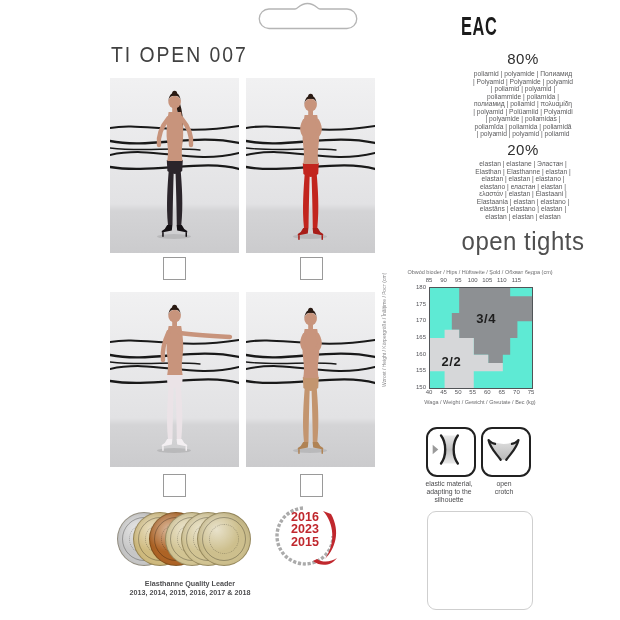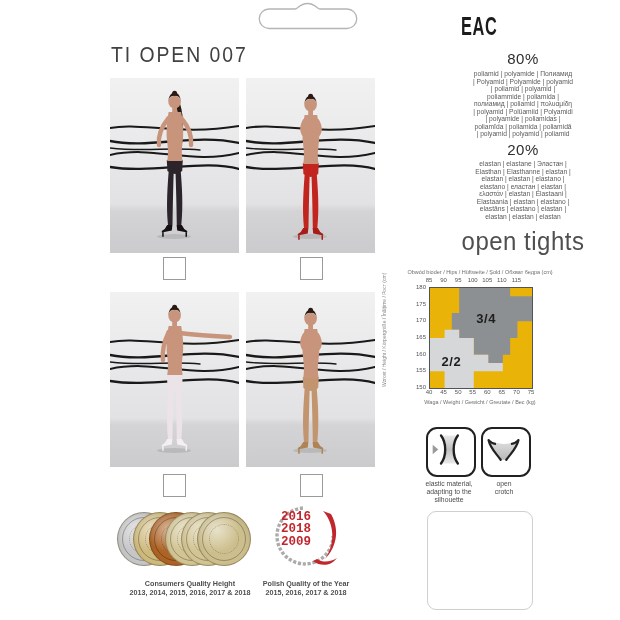--- a/index.html
+++ b/index.html
@@ -36,21 +36,21 @@
   .ax-label{font-size:5.5px;color:#6d6d6f;white-space:nowrap;text-align:center;}
   #chart-top-label{left:-10px;top:3px;width:172px;}
   #chart-bottom-label{left:-10px;top:133px;width:172px;}
   #xticks-top,#xticks-bottom{left:25px;width:102px;height:8px;}
   #xticks-top{top:11px;} #xticks-bottom{top:123px;}
   .tick{position:absolute;transform:translateX(-50%);font-size:6px;color:#55555a;}
   #yticks{left:6px;top:21px;width:16px;height:100px;}
   .ytick{position:absolute;right:0;transform:translateY(-50%);font-size:6px;color:#55555a;}
   #y-rot-label{left:-23px;top:21px;height:100px;width:10px;writing-mode:vertical-rl;
       transform:rotate(180deg);font-size:5px;color:#8a8a8c;white-space:nowrap;text-align:center;}
-  #plot{left:25px;top:21px;width:102px;height:100px;border:1px solid #515457;background:#eab308;}
+  #plot{left:25px;top:21px;width:102px;height:100px;border:1px solid #515457;background:#5eead4;}
   #plot svg{position:absolute;left:0;top:0;width:100%;height:100%;}
   .region-label{position:absolute;transform:translate(-50%,-50%);font-weight:bold;
       font-size:13px;color:#1e1e1e;letter-spacing:.5px;}
 
   
   .feature-box{width:46px;height:46px;border:2.6px solid #212121;border-radius:11px;background:#fff;}
   #feat-0{left:426px;top:427px;} #feat-1{left:481px;top:427px;}
   .feature-caption{top:480px;width:74px;font-size:6.8px;line-height:8px;color:#4c4c4e;
       text-align:center;white-space:pre-line;}
   #featcap-0{left:412px;} #featcap-1{left:467px;}
@@ -62,22 +62,22 @@
   
   #medals{left:117px;top:511px;width:140px;height:56px;}
   .medal{position:absolute;top:1px;width:54px;height:54px;border-radius:50%;
       border:1px solid rgba(60,45,10,.35);box-sizing:border-box;}
   .medal-ring{position:absolute;inset:4px;border-radius:50%;border:1px solid rgba(0,0,0,.28);}
   .medal-core{position:absolute;inset:11px;border-radius:50%;border:1px dotted rgba(0,0,0,.25);}
   .award-caption{font-size:7.2px;line-height:9px;color:#4f4f51;text-align:center;font-weight:bold;}
   #medal-caption{left:105px;top:579px;width:170px;}
   #polish-caption{left:252px;top:579px;width:108px;}
   #polish-badge{left:273px;top:504px;width:72px;height:72px;}
-  #polish-years{left:281px;top:511px;width:48px;text-align:left;
-      font-family:Liberation Mono, monospace;font-weight:bold;font-size:12.5px;line-height:12.3px;}
+  #polish-years{left:281px;top:511px;width:48px;text-align:center;
+      font-family:Liberation Sans, sans-serif;font-weight:bold;font-size:12.5px;line-height:12.3px;}
   #polish-words{left:266px;top:554px;width:86px;text-align:center;
       font-family:"Liberation Serif",serif;font-size:9.5px;line-height:10.5px;color:#9b9b9b;letter-spacing:2.5px;}
 </style>
 </head>
 <body>
 
 <div id="page">
 
   <div class="abs hang-tab">
     <svg viewBox="0 0 104 28" width="104" height="28">
@@ -384,34 +384,30 @@
       <div class="medal" style="left: 64px; background: radial-gradient(circle at 36% 32%, rgba(255, 255, 255, 0.55), rgba(255, 255, 255, 0) 46%), radial-gradient(circle at 50% 55%, rgb(210, 196, 147) 55%, rgba(0, 0, 0, 0.28) 130%) rgb(210, 196, 147);">
         <div class="medal-ring"></div>
         <div class="medal-core"></div>
       </div>
       <div class="medal" style="left: 80px; background: radial-gradient(circle at 36% 32%, rgba(255, 255, 255, 0.55), rgba(255, 255, 255, 0) 46%), radial-gradient(circle at 50% 55%, rgb(205, 191, 141) 55%, rgba(0, 0, 0, 0.28) 130%) rgb(205, 191, 141);">
         <div class="medal-ring"></div>
         <div class="medal-core"></div>
       </div>
     </div>
   <div class="abs award-caption" id="medal-caption">
-    <div>Consumers Quality Height</div>
+    <div>Elasthanne Quality Leader</div>
     <div>2013, 2014, 2015, 2016, 2017 &amp; 2018</div>
   </div>
 
   <div class="abs" id="polish-badge">
     <svg viewBox="0 0 72 72" width="72" height="72">
       <path d="M30,4 A28,28 0 1 0 60,32" fill="none" stroke="#ababab" stroke-width="3.4" stroke-dasharray="3.2 1.7"></path>
       <path class="pq-red" d="M50,7 C61,19 63,39 52,55 C62,45 68,28 58,10 Z" fill="#c0272d"></path>
       <path class="pq-red" d="M40,57 C48,63 58,62 64,54 C58,58 50,59 44,55 Z" fill="#c0272d"></path>
     </svg>
   </div>
   <div class="abs" id="polish-years" style="color: rgb(192, 39, 45);">
     <div>2016</div>
-    <div>2018</div>
-    <div>2009</div>
-  </div>
-  <div class="abs award-caption" id="polish-caption">
-    <div>Polish Quality of the Year</div>
-    <div>2015, 2016, 2017 &amp; 2018</div>
+    <div>2023</div>
+    <div>2015</div>
   </div>
 
 </div>
 
 </body></html>

